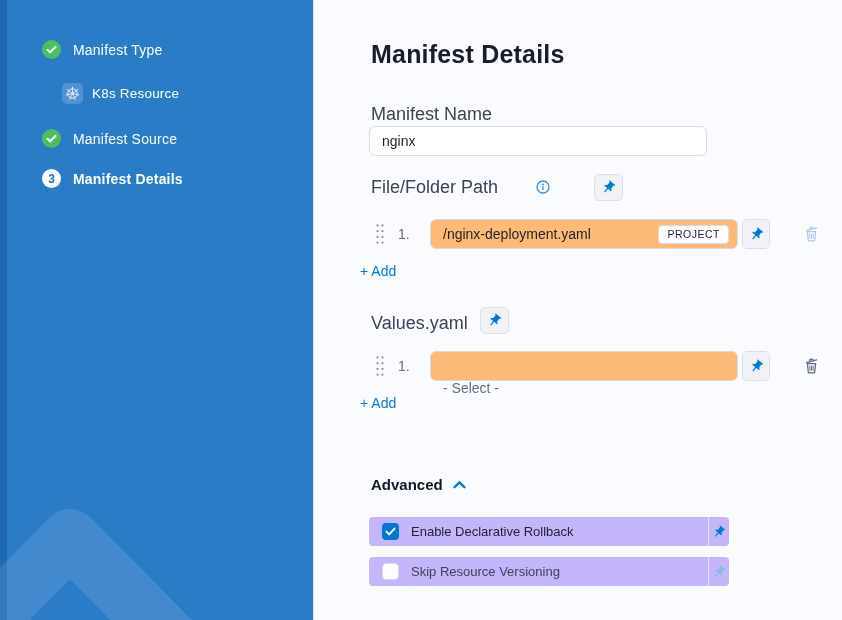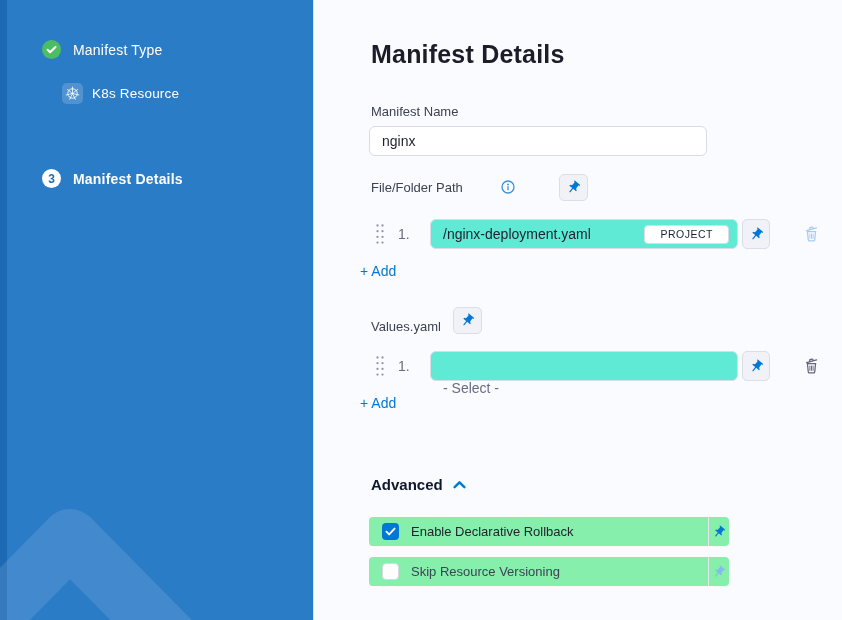--- a/index.html
+++ b/index.html
@@ -24,61 +24,61 @@
   .substep { position:absolute; left:62px; display:flex; align-items:center; cursor:pointer; }
   .k8s-chip { width:21px; height:21px; border-radius:5px; background:rgba(255,255,255,.18);
               display:flex; align-items:center; justify-content:center; flex:0 0 21px; }
   .substep .step-label { font-size:13.5px; font-weight:400; margin-left:9px; }
 
   
   .main { position:absolute; left:313px; top:0; width:529px; height:620px;
           background:#fafbfe; border-left:1px solid #dfe3ea; }
   .page-title { position:absolute; left:57px; top:40px; font-size:25px; font-weight:700;
                 color:#1b1d29; letter-spacing:.2px; }
-  .field-label { font-size:13px; color:#3d4254; }
+  .field-label { font-size:18px; color:#3d4254; }
   .mn-label { position:absolute; left:57px; top:104px; }
   .text-input { position:absolute; left:55px; top:126px; width:338px; height:30px;
                 border:1px solid #d9dbe6; border-radius:6px; background:#fff;
                 padding:0 12px; font-size:14px; color:#1f2130;
                 font-family:"Liberation Sans", sans-serif; outline:none; }
 
   .label-row { position:absolute; left:57px; display:flex; align-items:center; height:28px; }
   .info-icon { margin-left:6px; display:flex; cursor:pointer; }
   .pin-btn { width:29px; height:27px; margin-left:12px; border:1px solid #dbdde8;
              border-radius:5px; background:#f0f2f7; display:flex; align-items:center;
              justify-content:center; cursor:pointer; }
   .pin-btn svg, .opt-pin svg { display:block; }
 
   .item-row { position:absolute; left:61px; height:30px; display:flex; align-items:center; }
   .drag-handle { width:10px; height:22px; margin-right:13px; cursor:grab; display:flex; }
   .row-index { font-size:14px; color:#696c80; width:15px; margin-right:17px; }
   .input-box { width:308px; height:30px; border:1px solid #d9dbe6; border-radius:6px;
-               background:#5eead4; display:flex; align-items:center; padding:0 8px 0 12px;
+               background:#fdba74; display:flex; align-items:center; padding:0 8px 0 12px;
                font-size:14px; color:#1f2130; cursor:text; }
   .input-box .val { flex:1; white-space:nowrap; overflow:hidden; }
   .input-box .val.placeholder { color:#696c80;margin-top:44px; }
-  .scope-badge { height:19px; padding:0 15px; border:1px solid #d9dbe6; border-radius:4px;
+  .scope-badge { height:19px; padding:0 8px; border:1px solid #d9dbe6; border-radius:4px;
                  background:#fff; font-size:10.5px; letter-spacing:.5px; color:#1c1f38;
                  display:flex; align-items:center; font-weight:500; }
   .attach-pin { width:28px; height:30px; margin-left:4px; border:1px solid #dbdde8;
                 border-radius:5px; background:#f0f2f7; display:flex; align-items:center;
                 justify-content:center; cursor:pointer; }
   .trash-btn { margin-left:32px; cursor:pointer; display:flex; }
   .trash-light { color:#a9cbf0; }
   .trash-dark  { color:#63667c; }
 
   .add-link { position:absolute; left:46px; font-size:14px; font-weight:500; color:#0278d5;
               cursor:pointer; background:none; border:none; font-family:"Liberation Sans",sans-serif; }
 
   .adv-header { position:absolute; left:57px; top:476px; display:flex; align-items:center;
                 cursor:pointer; }
   .adv-title { font-size:15px; font-weight:700; color:#0f172a; }
   .adv-chevron { margin-left:10px; display:flex; }
 
-  .opt-row { position:absolute; left:55px; width:360px; height:29px; background:#86efac;
+  .opt-row { position:absolute; left:55px; width:360px; height:29px; background:#c4b5fd;
              border-radius:4px; display:flex; align-items:center; }
   .opt-main { flex:1; display:flex; align-items:center; height:100%; cursor:pointer; }
   .checkbox { width:17px; height:17px; border-radius:4px; margin-left:13px; flex:0 0 17px;
               display:flex; align-items:center; justify-content:center; }
   .checkbox.checked { background:#0278d5; }
   .checkbox.unchecked { background:#fdfdfe; border:1px solid #d6d8e2; }
   .opt-label { font-size:13px; color:#22242f; margin-left:12px; }
   .opt-label.muted { color:#3d4254; }
   .opt-divider { width:1px; height:29px; background:#e3e5eb; }
   .opt-pin { width:20px; height:29px; display:flex; align-items:center; justify-content:center;
@@ -118,20 +118,29 @@
             <path d="M11.13 12.34L13.73 17.75"></path>
             <path d="M8.87 12.34L6.27 17.75"></path>
             <path d="M7.46 10.58L1.61 11.92"></path>
             <path d="M7.97 8.38L3.28 4.64"></path>
           </g>
         </svg>
       </span>
       <span class="step-label">K8s Resource</span>
     </div>
 
+    <div class="step" style="top:129px;">
+      <span class="status-circle">
+        <svg width="19" height="19" viewBox="0 0 20 20">
+          <circle cx="10" cy="10" r="10" fill="#4dbd62"></circle>
+          <path d="M5.8 10.3l2.7 2.7 5.7-5.7" fill="none" stroke="#fff" stroke-width="2.2" stroke-linecap="round" stroke-linejoin="round"></path>
+        </svg>
+      </span>
+      <span class="step-label">Manifest Source</span>
+    </div>
 
     <div class="step" style="top:169px;">
       <span class="num-circle">3</span>
       <span class="step-label bold">Manifest Details</span>
     </div>
   </div>
 
   <div class="main">
 
     <h1 class="page-title">Manifest Details</h1>

